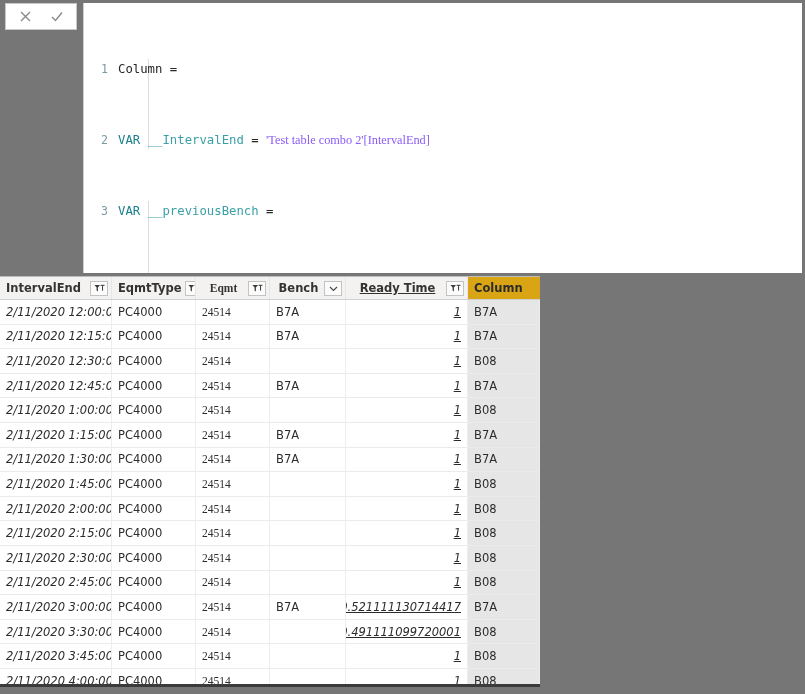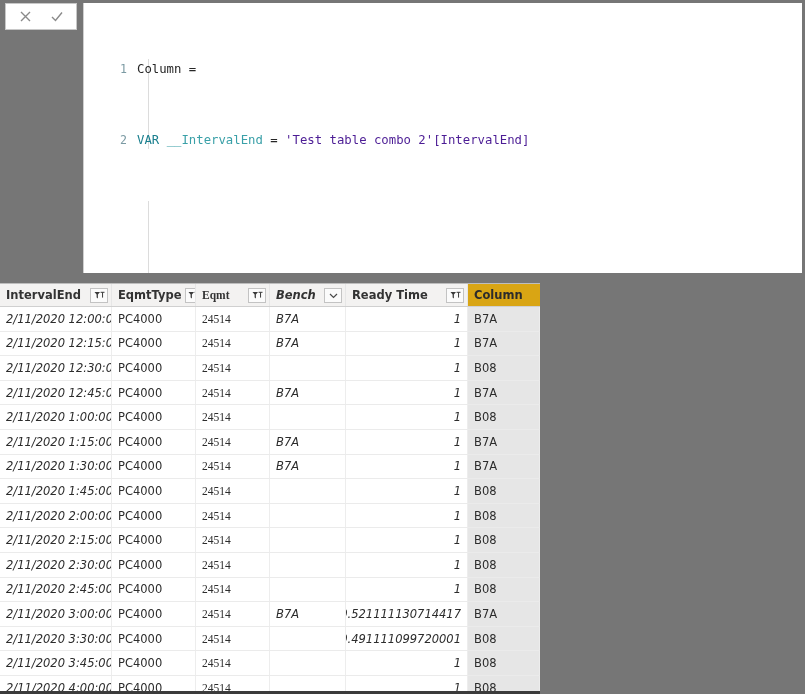--- a/index.html
+++ b/index.html
@@ -22,64 +22,63 @@
     display: flex; align-items: center; justify-content: center; gap: 14px;
   }
   .commit-box svg { display: block; }
   .icon-btn { width: 17px; height: 17px; display:flex; align-items:center; justify-content:center; cursor: default; }
 
   .editor {
     position: absolute; left: 83px; top: 3px; width: 719px; height: 270px;
     background: #ffffff;
     border-left: 1px solid #cfcfcf;
     overflow: hidden;
-    padding-left: 19px;
   }
   .code-lines {
     font-family: "DejaVu Sans Mono", "Liberation Mono", monospace;
     font-size: 12.3px;
     line-height: 17.7px;
     padding-top: 5px;
     white-space: pre;
   }
   .cl { display: block; height: 17.7px; position: relative; }
   .ln {
     display: inline-block; width: 24px; text-align: right;
     color: #7b9aa3; font-size: 11.6px; user-select: none;
     vertical-align: top;
   }
   .code { display: inline-block; padding-left: 10px; vertical-align: top; color: #262626; }
   .k-var  { color: #1a7f8e; margin-top: 30px; }
-  .k-str  { color: #4c1d95; }
+  .k-str  { color: #8b5cf6; font-family: Liberation Serif, serif; }
   .k-plain{ color: #262626; }
   .k-teal { color: #3aa0a8; margin-top: 40px; }
   .indent-guide {
     position: absolute; top: 0; bottom: 0; width: 1px; background: #dcdcdc;
   }
 
   
   .grid-wrap {
-    position: absolute; left: 0; top: 283px; width: 540px; height: 411px;
+    position: absolute; left: 0; top: 276px; width: 540px; height: 411px;
     background: #ffffff; overflow: hidden;
     border-top: 1px solid #bdbdbd;
   }
   .hdr-row {
     display: flex; height: 23px; background: #f3f2f1;
     border-bottom: 1px solid #d0d0d0;
   }
   .hdr-cell {
     display: flex; align-items: center; position: relative;
     font-size: 11.5px; color: #333333; font-weight: 600;
     border-right: 1px solid #e6e6e6;
     padding: 0 3px 0 6px;
     background: #f3f2f1;
     overflow: hidden; white-space: nowrap;
   }
   .hdr-cell .h-label { flex: 1; }
-  .hdr-cell.center .h-label { }
+  .hdr-cell.center .h-label { text-align: center; }
   .hdr-cell.highlight { background: #d9a514; color: #2b2b2b; border-right: 1px solid #d9a514; font-weight: 600; }
   .filter-btn {
     width: 18px; height: 15px; border: 1px solid #c3c3c3; background: #fbfbfb;
     display: flex; align-items: center; justify-content: center; flex: 0 0 auto;
     margin-left: 3px;
   }
   .hdr-cell.highlight .filter-btn { background: #f6f0e0; border-color: #b9890c; }
 
   .body-rows { height: 388px; overflow: hidden; }
   .row { display: flex; height: 24.6px; border-bottom: 1px solid #ebebeb; }
@@ -91,22 +90,22 @@
     background: #ffffff;
   }
   .cell.italic { font-style: italic; }
   .cell.right { justify-content: flex-end; }
   .cell.col-highlight { background: #e6e6e6; }
 
   
   .w-interval { width: 112px; flex: 0 0 112px; }
   .w-eqmttype { width: 84px; flex: 0 0 84px; }
   .w-eqmt     { width: 74px; flex: 0 0 74px; font-family: Liberation Serif, serif; }
-  .w-bench    { width: 76px; flex: 0 0 76px; font-style: italic; }
-  .w-ready    { width: 122px; flex: 0 0 122px; }
+  .w-bench    { width: 76px; flex: 0 0 76px; }
+  .w-ready    { width: 122px; flex: 0 0 122px; text-decoration: underline; }
   .w-column   { width: 72px; flex: 0 0 72px; gap: 21px; }
 
   .grid-bottom-edge {
     position: absolute; left: 0; bottom: 0; width: 540px; height: 3px; background: #3b3b3b;
   }
 </style>
 </head>
 <body>
 
 <div id="app">
@@ -128,20 +127,21 @@
 
     <div class="editor">
       <div class="indent-guide" style="left:64px; top:56px; height:90px;"></div>
       <div class="indent-guide" style="left:64px; top:198px; height:72px;"></div>
       <div class="code-lines">
 
         <span class="cl"><span class="ln">1</span><span class="code"><span class="k-plain">Column =</span></span></span>
 
         <span class="cl"><span class="ln">2</span><span class="code"><span class="k-var">VAR</span> <span class="k-teal">__IntervalEnd</span> <span class="k-plain">=</span> <span class="k-str">'Test table combo 2'[IntervalEnd]</span></span></span>
 
+        <span class="cl"><span class="ln">3</span><span class="code"><span class="k-var">VAR</span> <span class="k-teal">__previousBench</span> <span class="k-plain">=</span></span></span>
 
         
 
         
 
         
 
         
 
         

